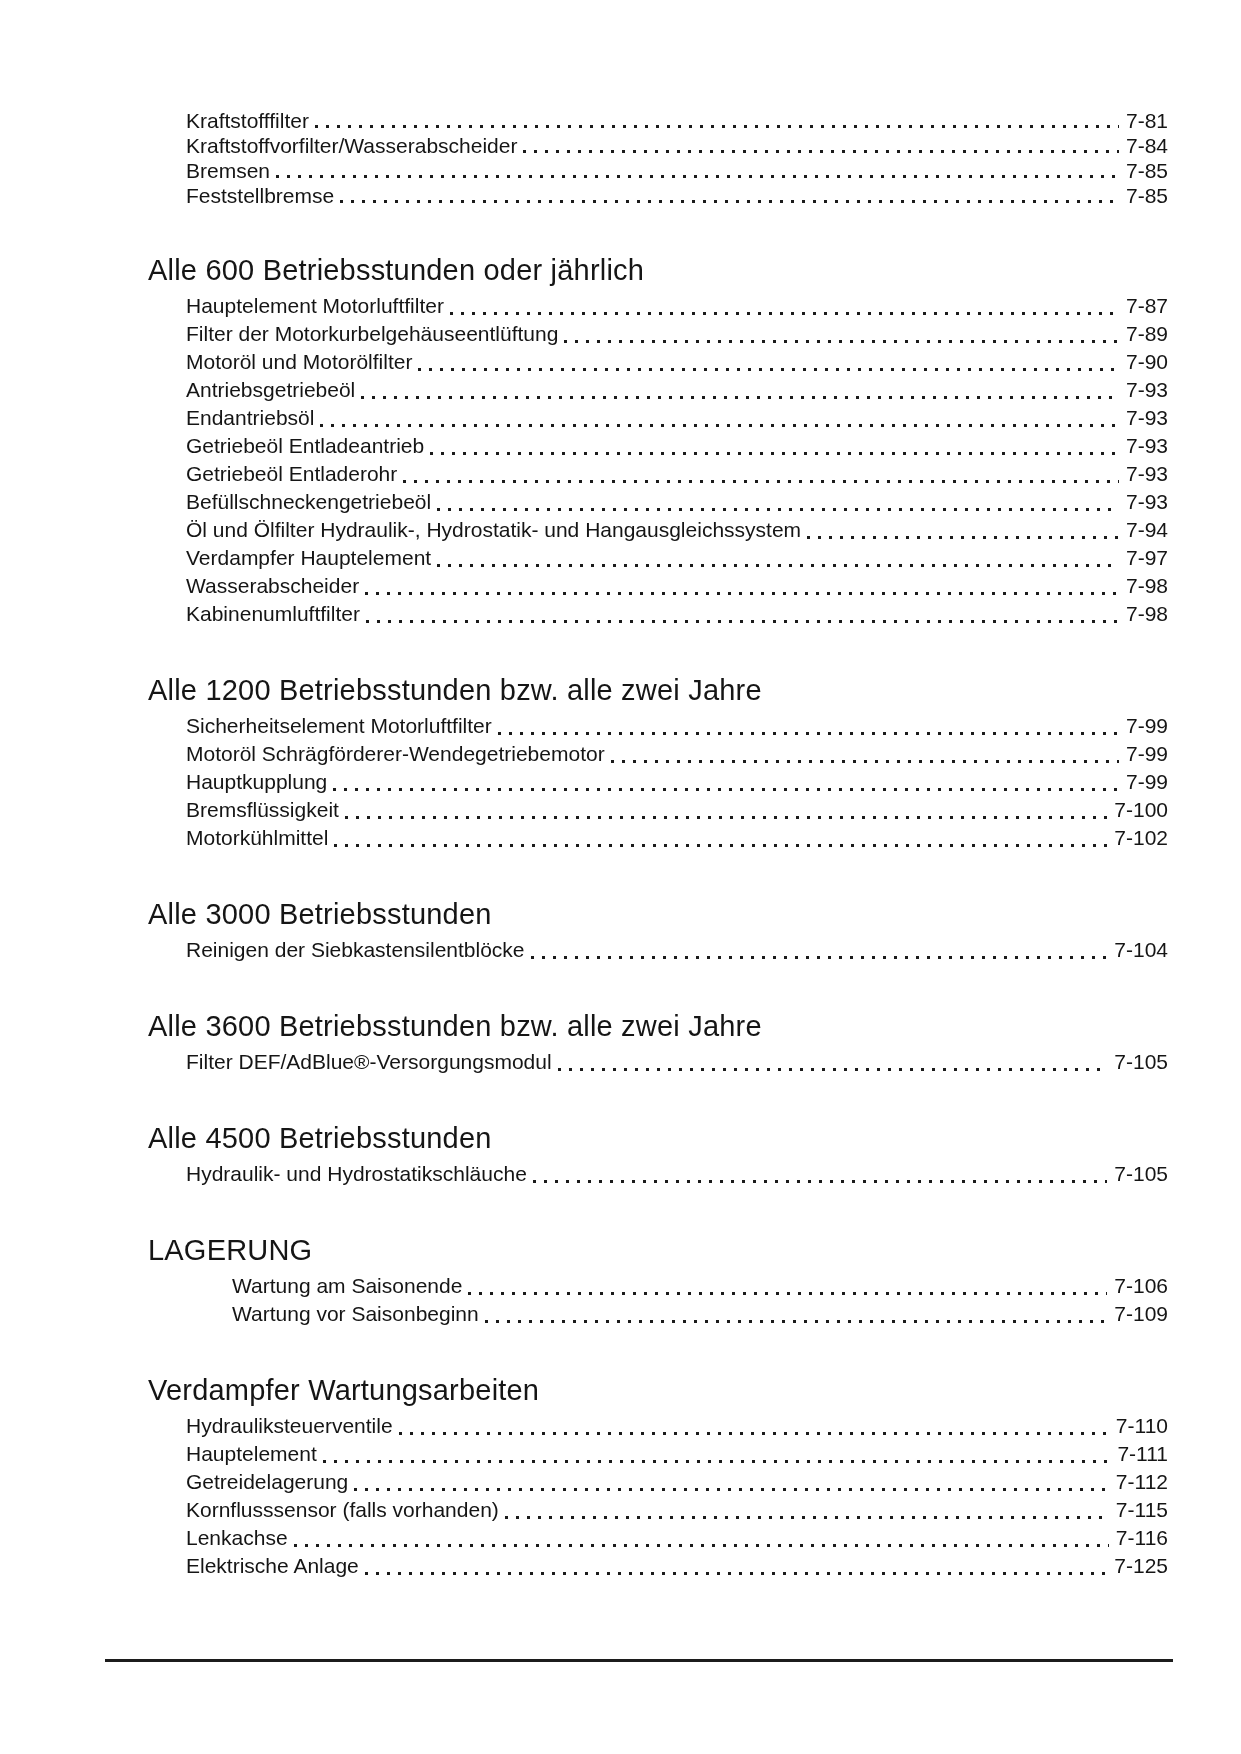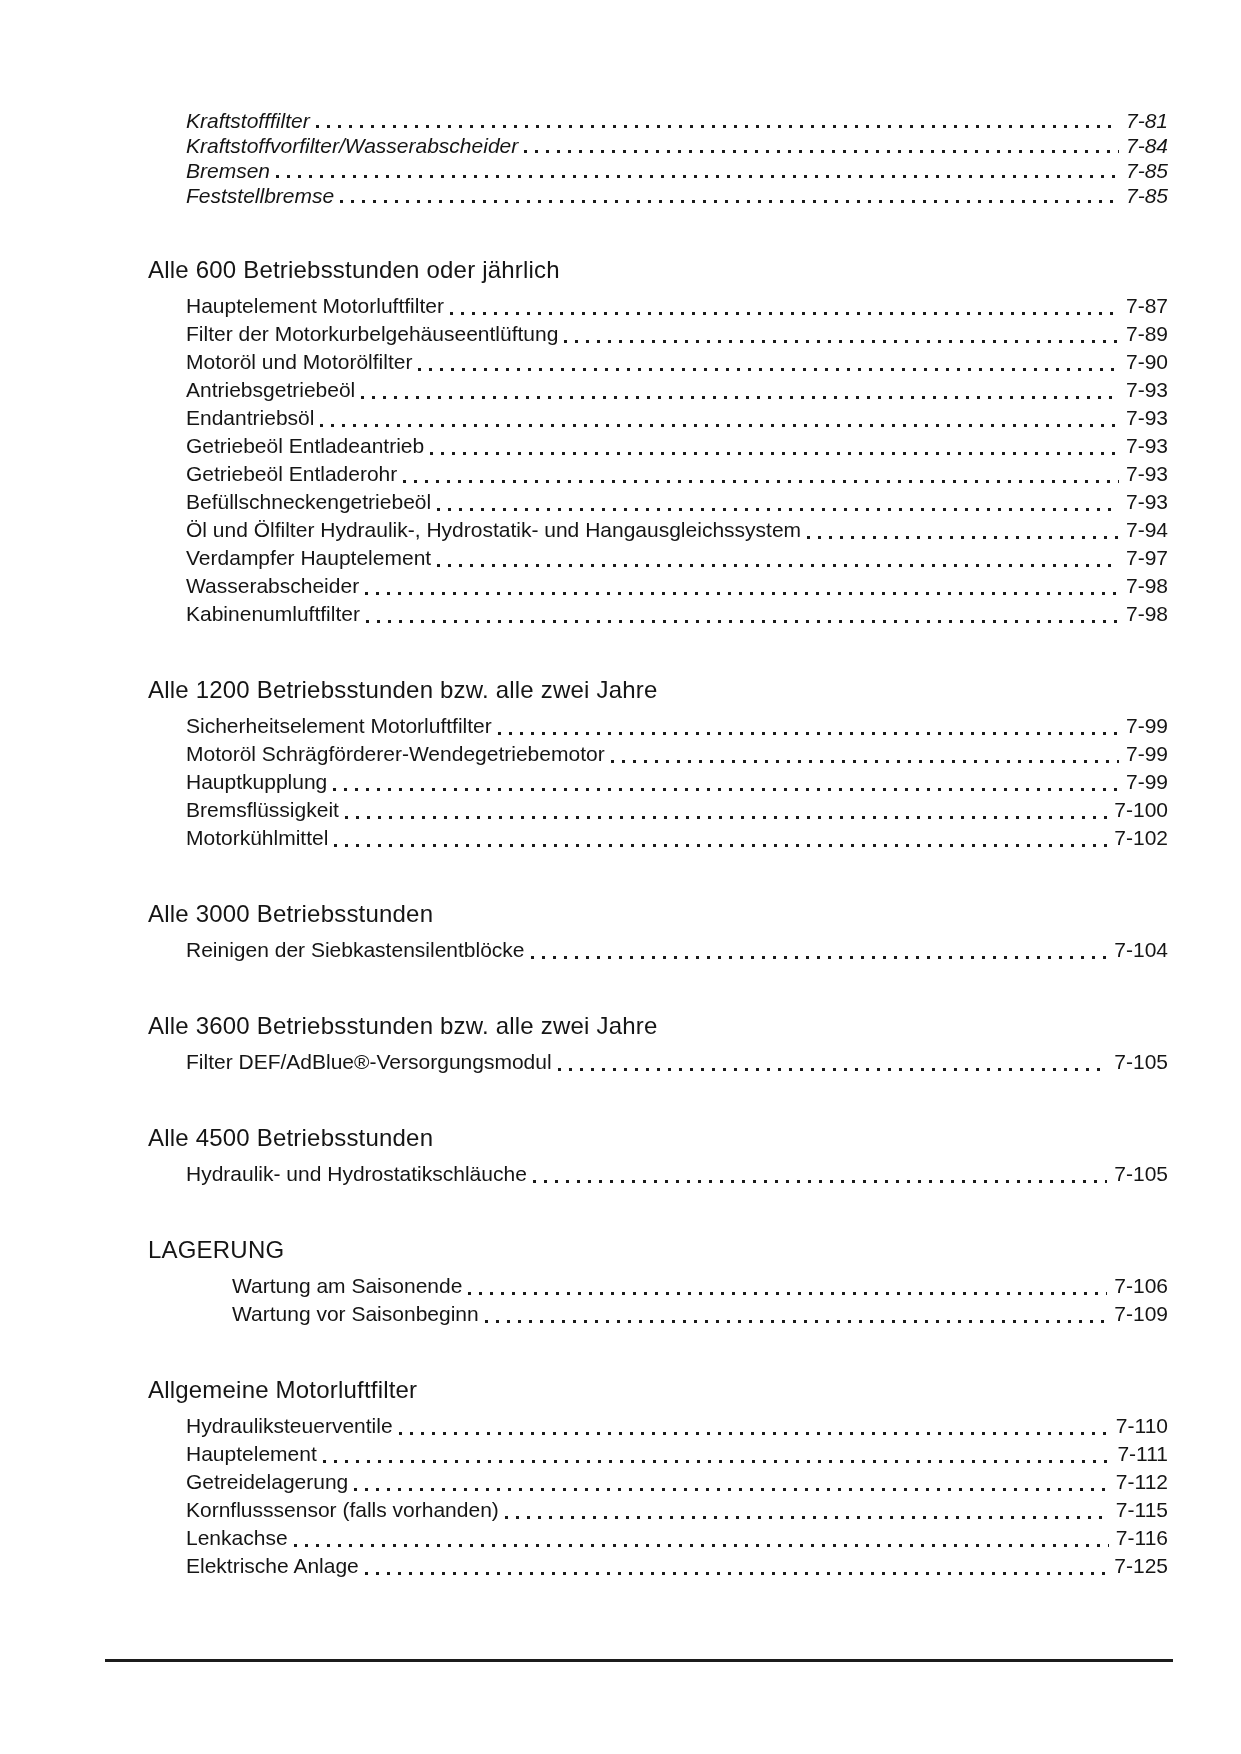--- a/index.html
+++ b/index.html
@@ -28,26 +28,26 @@
     min-width: 14px;
     height: 1em;
     margin: 0 5px 0 6px;
     background-image: repeating-linear-gradient(to right,
       #1b1b1b 0px, #1b1b1b 3px, transparent 3px, transparent 11px);
     background-size: calc(100% - 2px) 3px;
     background-repeat: no-repeat;
     background-position: left bottom 5px;
   }
 
-  .toc-group.continued { padding-left: 38px; font-style: italic; }
+  .toc-group.continued { padding-left: 38px; }
   .toc-group.continued .toc-row { line-height: 25px; }
 
   .toc-section { margin-top: 44px; }
   .section-heading {
-    font-size: 24px;
+    font-size: 29px;
     line-height: 36px;
     font-weight: 400;
     letter-spacing: 0.2px;
     margin: 0 0 4px 0;
   }
   .section-entries { padding-left: 38px; }
   .toc-section.deep .section-entries { padding-left: 84px; }
 
   .footer-rule {
     position: absolute;
@@ -246,21 +246,21 @@
 
   <div class="toc-row">
     <span class="toc-title">Wartung vor Saisonbeginn</span>
     <span class="toc-leader"></span>
     <span class="toc-page">7-109</span>
   </div>
 </div>
   </section>
 
   <section class="toc-section">
-    <h2 class="section-heading">Allgemeine Motorluftfilter</h2>
+    <h2 class="section-heading">Verdampfer Wartungsarbeiten</h2>
     <div class="section-entries">
   <div class="toc-row">
     <span class="toc-title">Hydrauliksteuerventile</span>
     <span class="toc-leader"></span>
     <span class="toc-page">7-110</span>
   </div>
 
   <div class="toc-row">
     <span class="toc-title">Hauptelement</span>
     <span class="toc-leader"></span>

